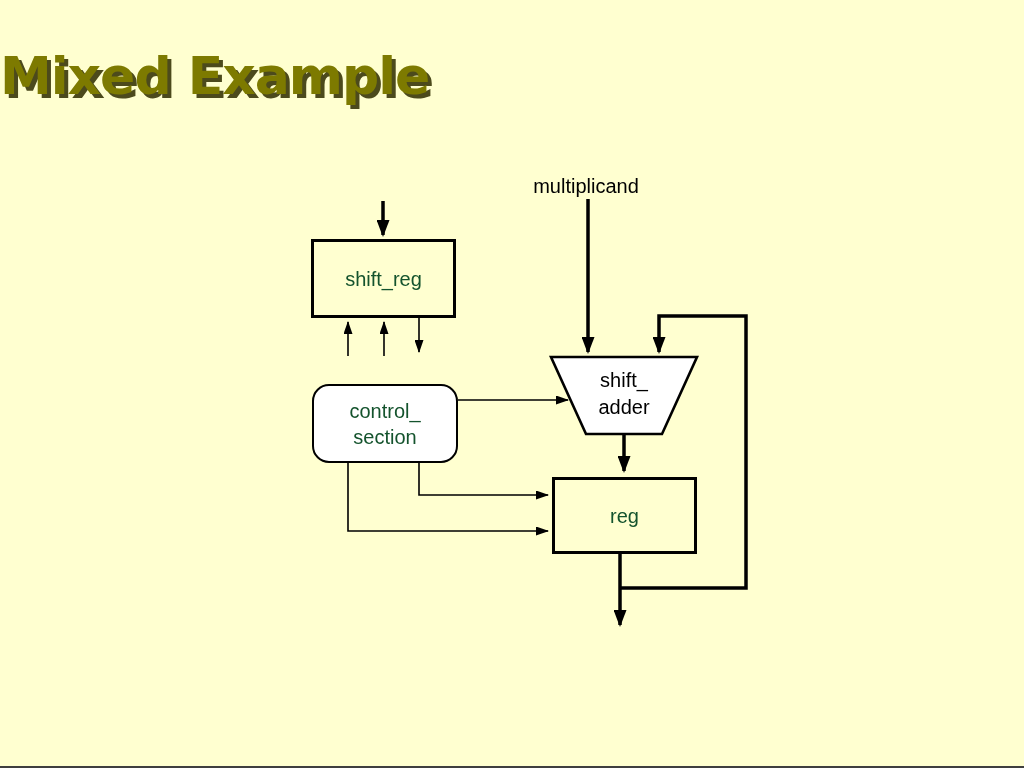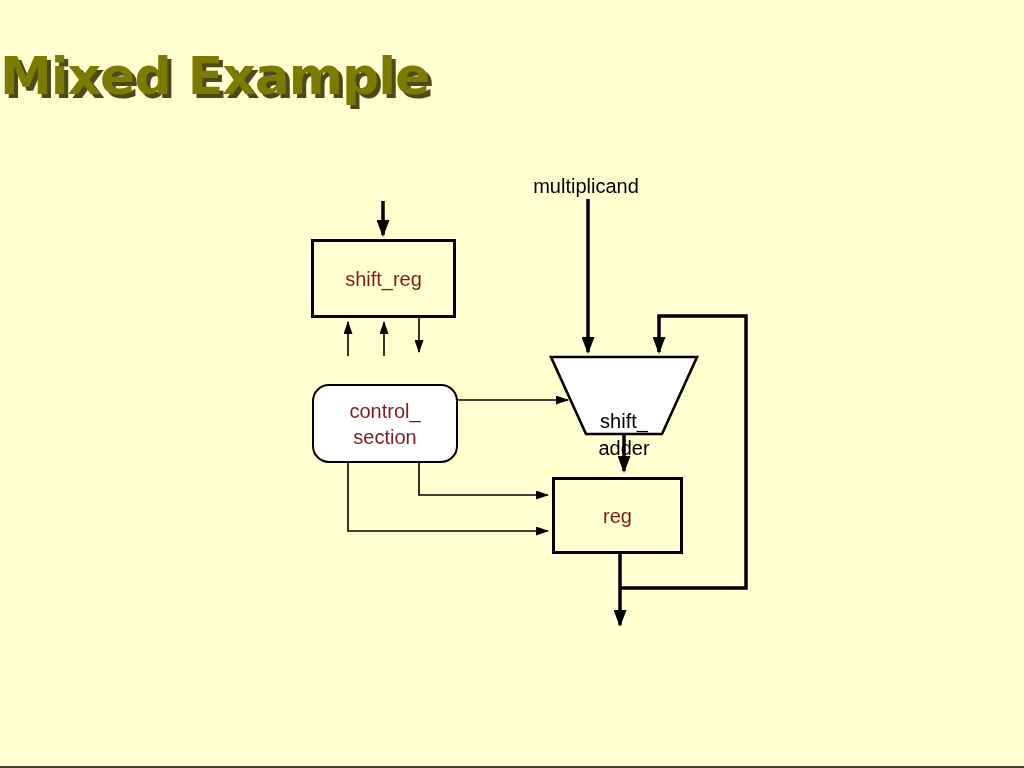--- a/index.html
+++ b/index.html
@@ -68,46 +68,45 @@
   .block {
     position: absolute;
     box-sizing: border-box;
     border: 3px solid #000000;
     display: flex;
     flex-direction: column;
     align-items: center;
     justify-content: center;
     font-size: 20px;
     line-height: 26px;
-    color: #7f1d1d;
+    color: #14532d;
     text-align: center;
   }
   .block-shift-reg {
     left: 311px; top: 239px; width: 145px; height: 79px;
     background: transparent;
   }
   .block-control {
     left: 312px; top: 357px; width: 146px; height: 79px;
     background: #ffffff;
     border-width: 2.6px;
     border-radius: 17px;
     margin-top: 27px;
   }
   .block-reg {
-    left: 552px; top: 477px; width: 131px; height: 77px;
+    left: 552px; top: 477px; width: 145px; height: 77px;
     background: transparent;
   }
   .adder-text {
     position: absolute;
     left: 551px; top: 367px; width: 146px;
     text-align: center;
     font-size: 20px;
     line-height: 27px;
     color: #000000;
-    margin-top: 41px;
   }
   .screen-bottom-edge {
     position: absolute;
     left: 0; bottom: 0;
     width: 100%; height: 2px;
     background: #3f3f3f;
   }
 </style>
 </head>
 <body>

